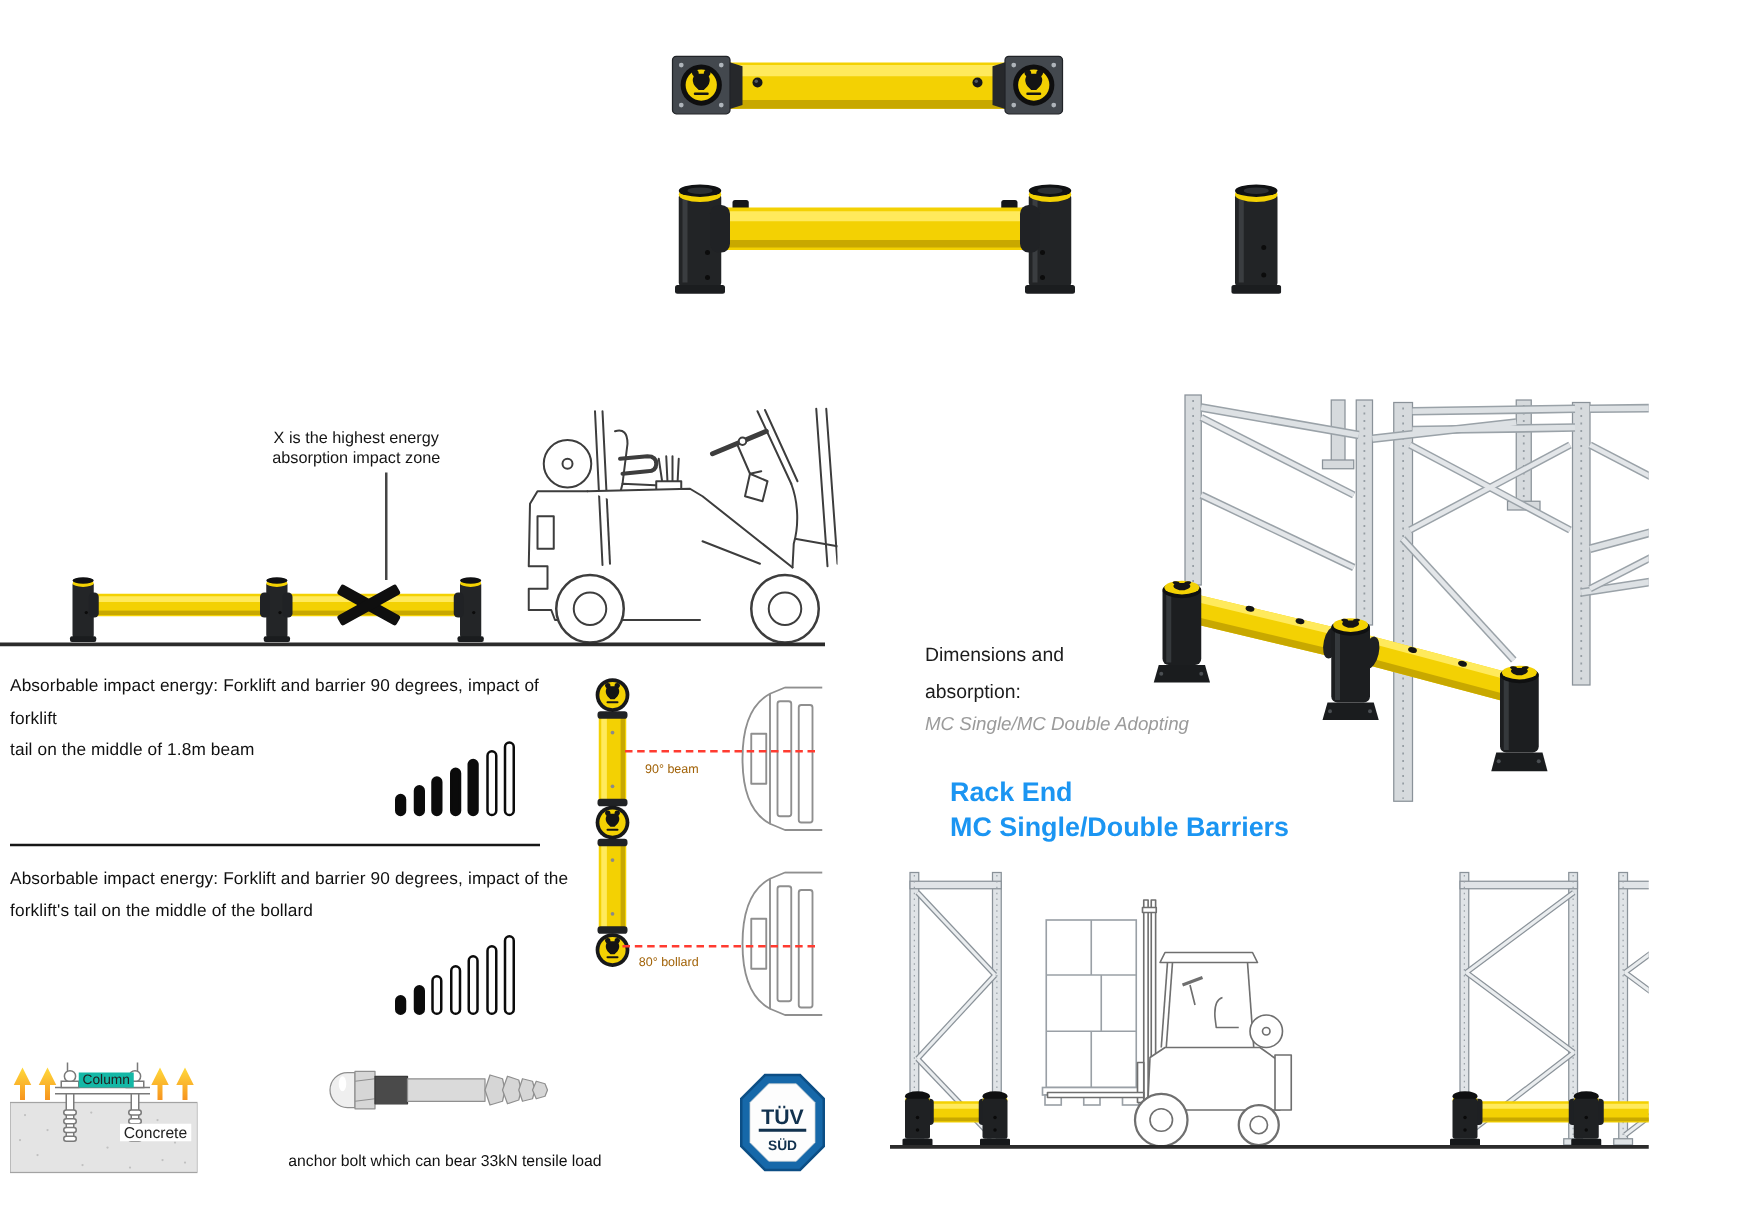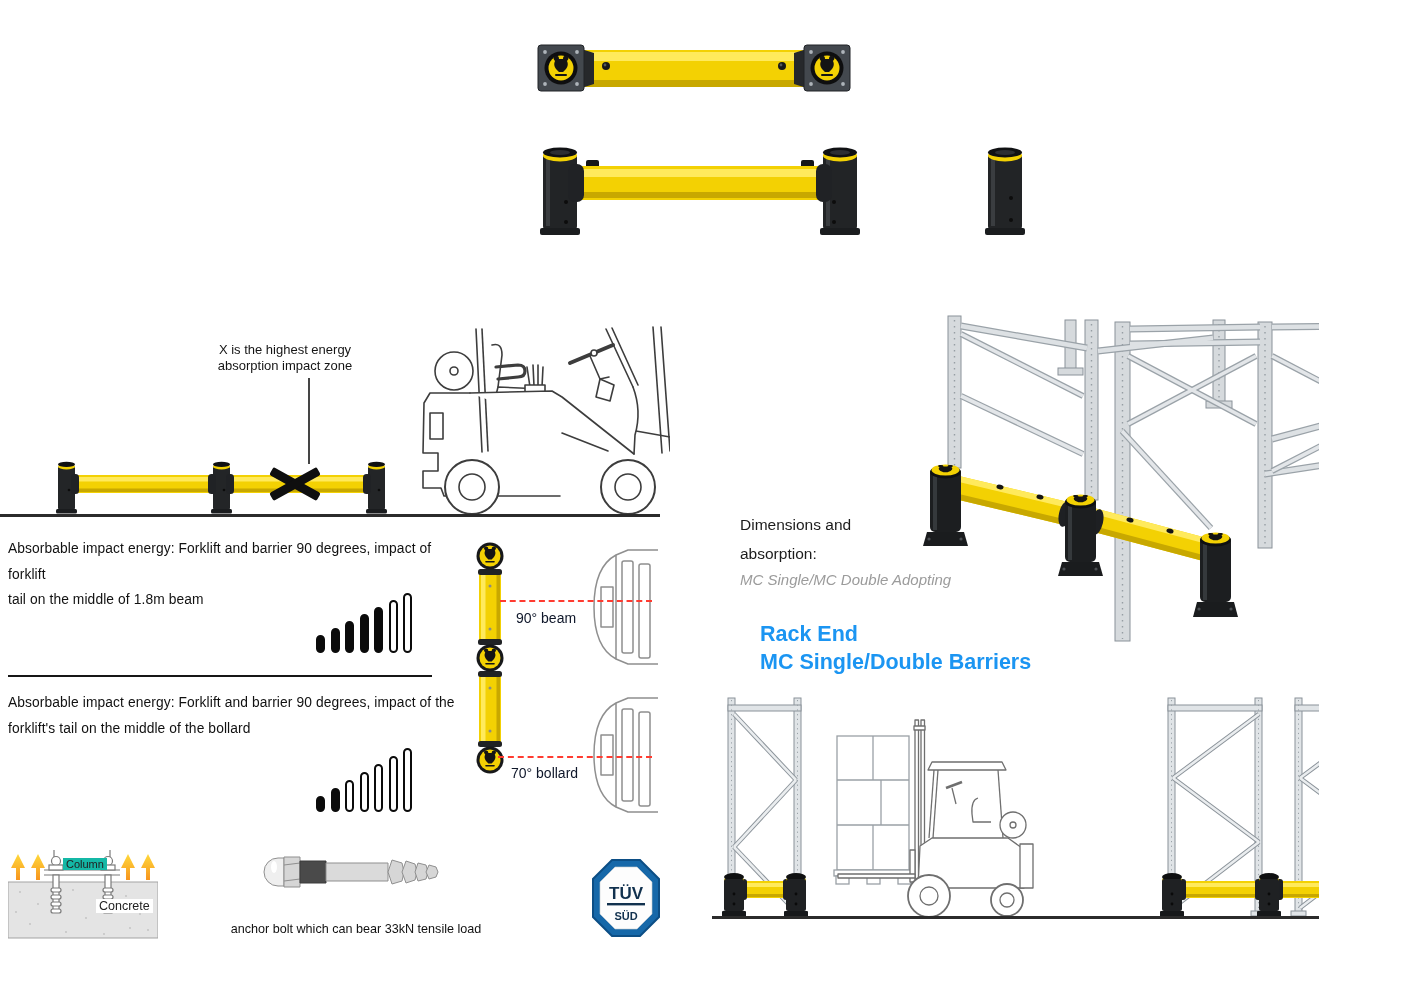--- a/index.html
+++ b/index.html
@@ -6,21 +6,21 @@
   #canvas{position:relative;width:1319px;height:984px;background:#fff;overflow:hidden;
           font-family:"Liberation Sans",sans-serif;color:#1a1a1a;}
   .abs{position:absolute;}
   .pre{white-space:pre-line;}
   .impact-text{font-size:13.8px;line-height:25.5px;letter-spacing:.1px;color:#111;}
   .bars{display:flex;align-items:flex-end;gap:5.5px;}
   .ebar{width:9px;border:2.2px solid #0b0b0b;border-radius:6px;background:#fff;box-sizing:border-box;}
   .ebar.filled{background:#0b0b0b;}
   .ground{background:#2b2b2b;height:3px;}
   .red-dash{border-top:2.6px dashed #ff3b30;height:0;}
-  .angle-label{font-size:14px;color:#0f172a;}
+  .angle-label{font-size:10px;color:#a16207;}
   .divider{background:#161616;height:2px;}
   .annotation{font-size:13px;line-height:15.5px;text-align:center;color:#151515;}
   .anchor-note{font-size:12.6px;line-height:26px;text-align:center;color:#111;}
   .small-label{font-size:11px;color:#222;background:#14b8a6;padding:0 3px;}
   .concrete-label{font-size:12.5px;color:#222;background:#fff;padding:0 3px;margin-left:38px;}
   .rp-heading{font-size:15.5px;line-height:29px;color:#1c1c1c;}
   .rp-sub{font-size:15px;font-style:italic;color:#9b9b9b;}
   .rp-title{font-size:21.5px;line-height:28px;font-weight:bold;color:#1b95f2;margin-left:22px;}
   svg{display:block;}
 </style>
@@ -271,21 +271,21 @@
     <path d="M32,6 L44,1 L74,1 M32,110 L44,115 L74,115" fill="none"></path>
     <path d="M32,6 C17,14 10,33 10,58 C10,83 17,102 32,110 L32,6 Z"></path>
     <rect x="38" y="12" width="11" height="92" rx="2"></rect>
     <rect x="55" y="15" width="11" height="94" rx="2"></rect>
     <rect x="17" y="38" width="12" height="40" fill="none"></rect>
   </svg>
 
   <div class="abs red-dash" style="left:500px;top:600px;width:152px"></div>
   <div class="abs red-dash" style="left:498px;top:756px;width:154px"></div>
   <div class="abs angle-label" style="left:516px;top:610px">90° beam</div>
-  <div class="abs angle-label" style="left:511px;top:765px">70° bollard</div>
+  <div class="abs angle-label" style="left:511px;top:765px">80° bollard</div>
 
   <svg class="abs" style="left:8px;top:848px" width="150" height="92" viewBox="0 0 150 92">
     <defs>
       <linearGradient id="ag" x1="0" y1="1" x2="0" y2="0">
         <stop offset="0" stop-color="#F7941E"></stop>
           <stop offset="1" stop-color="#FFD93B"></stop>
       </linearGradient>
     </defs>
     <rect x="0" y="34" width="150" height="56" fill="#E4E4E4" stroke="#A3A3A3"></rect>
     <g fill="#c0c0c0">

